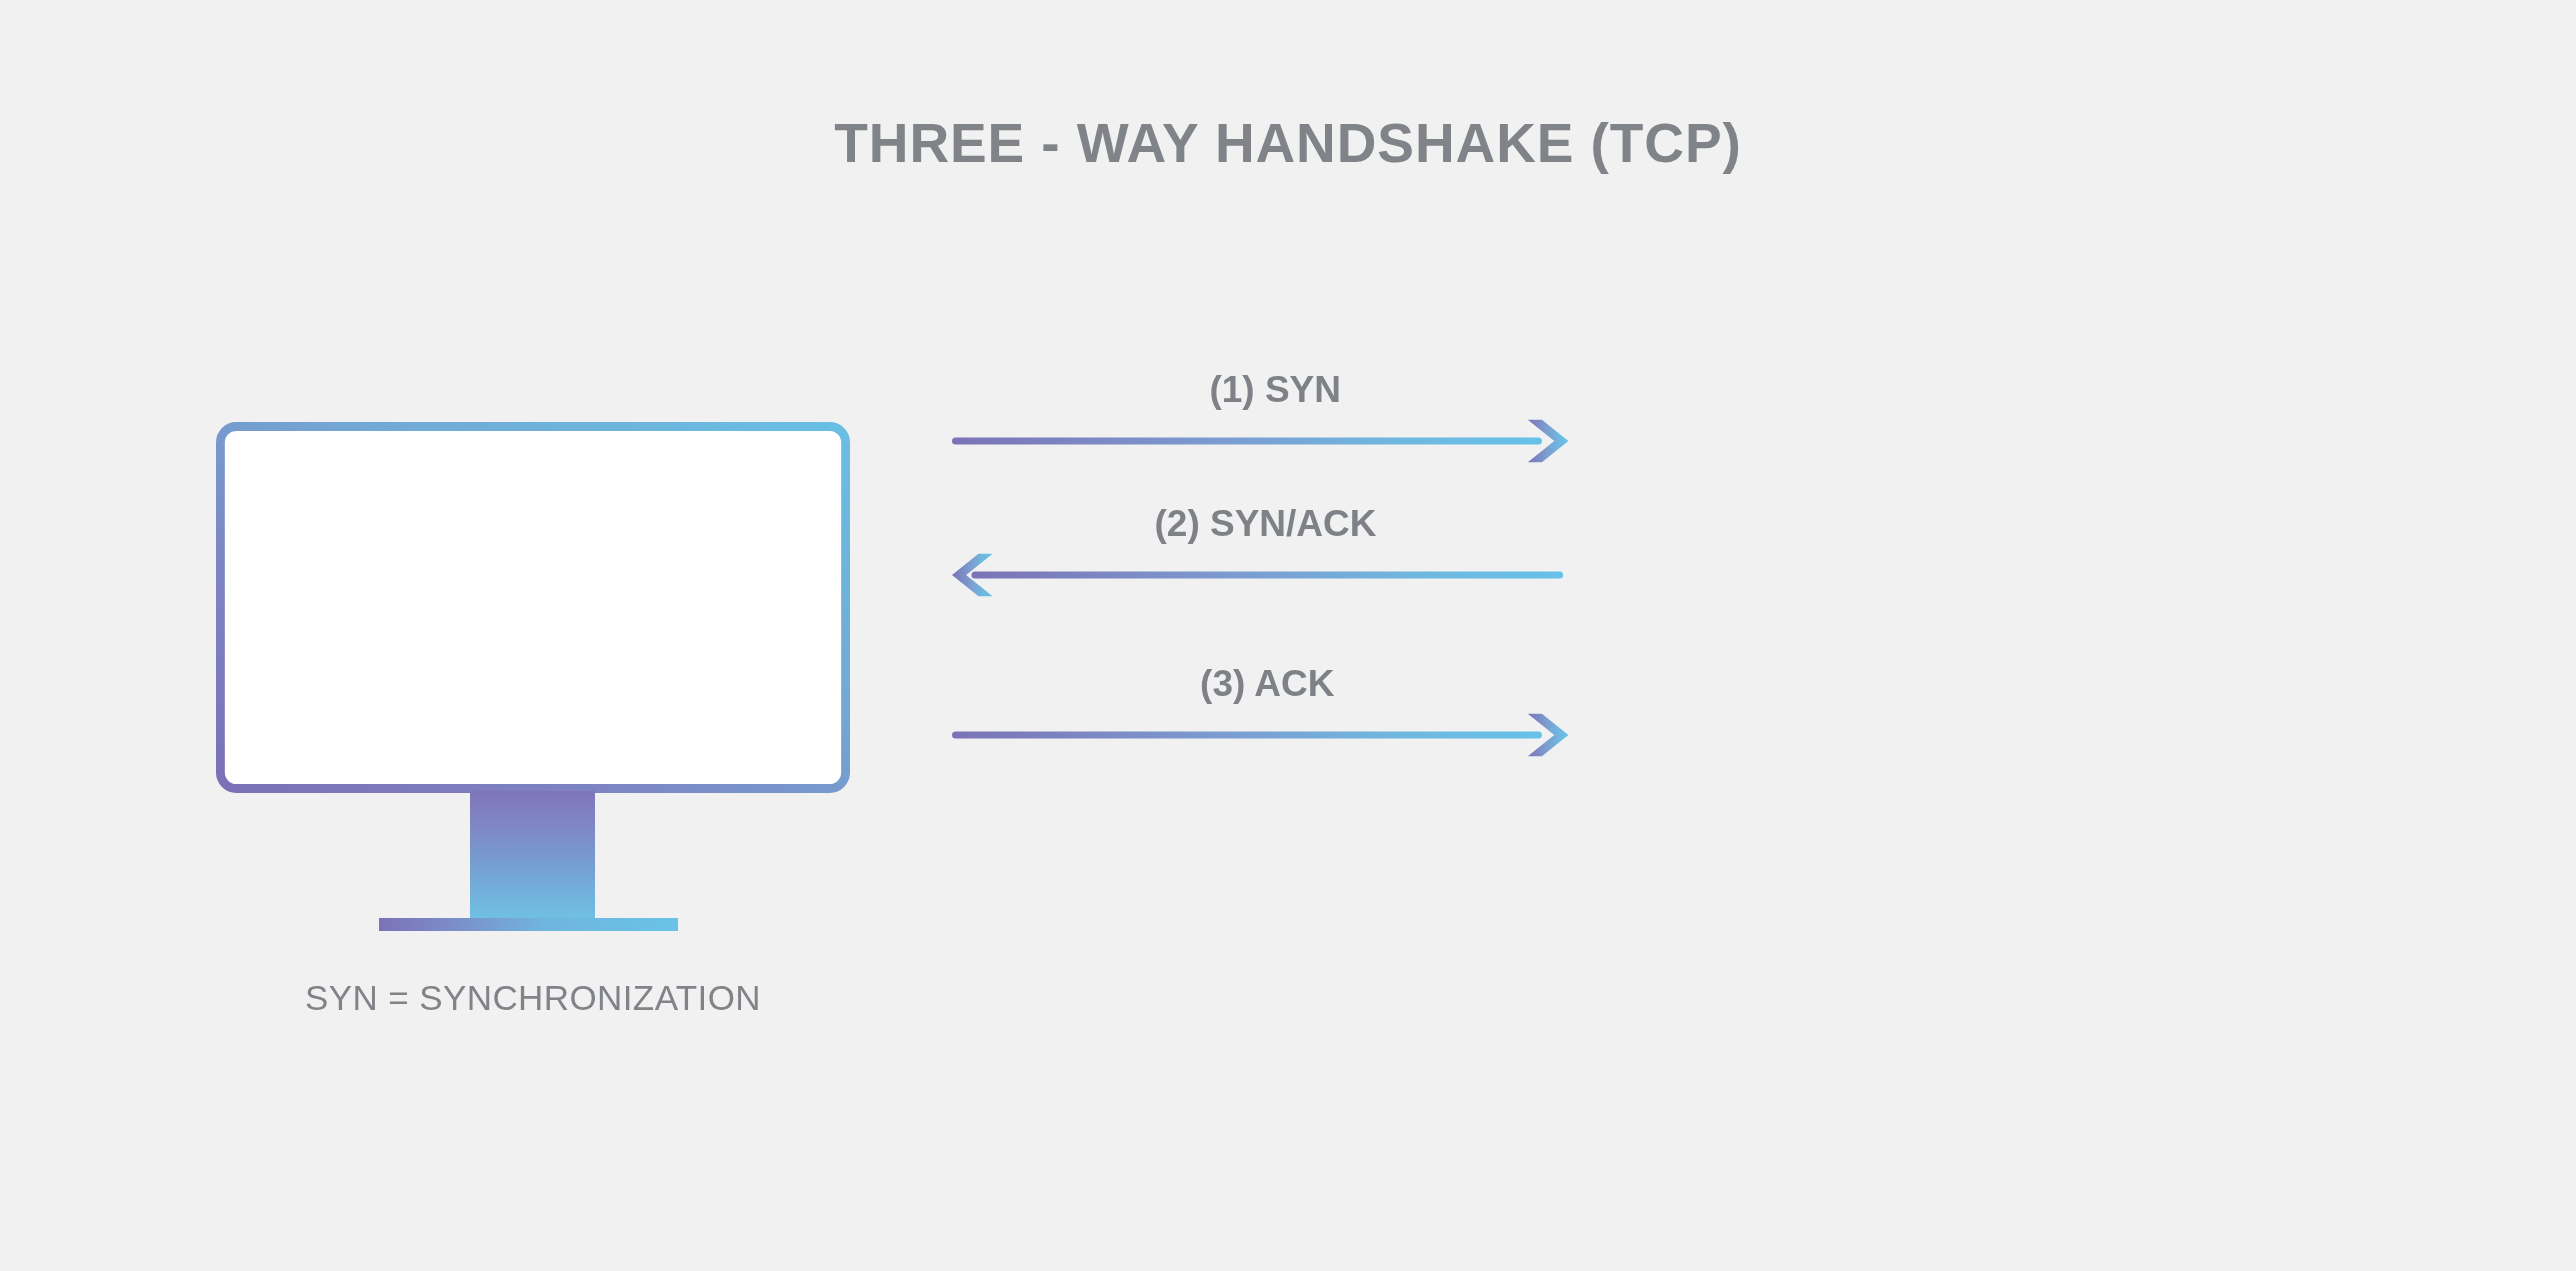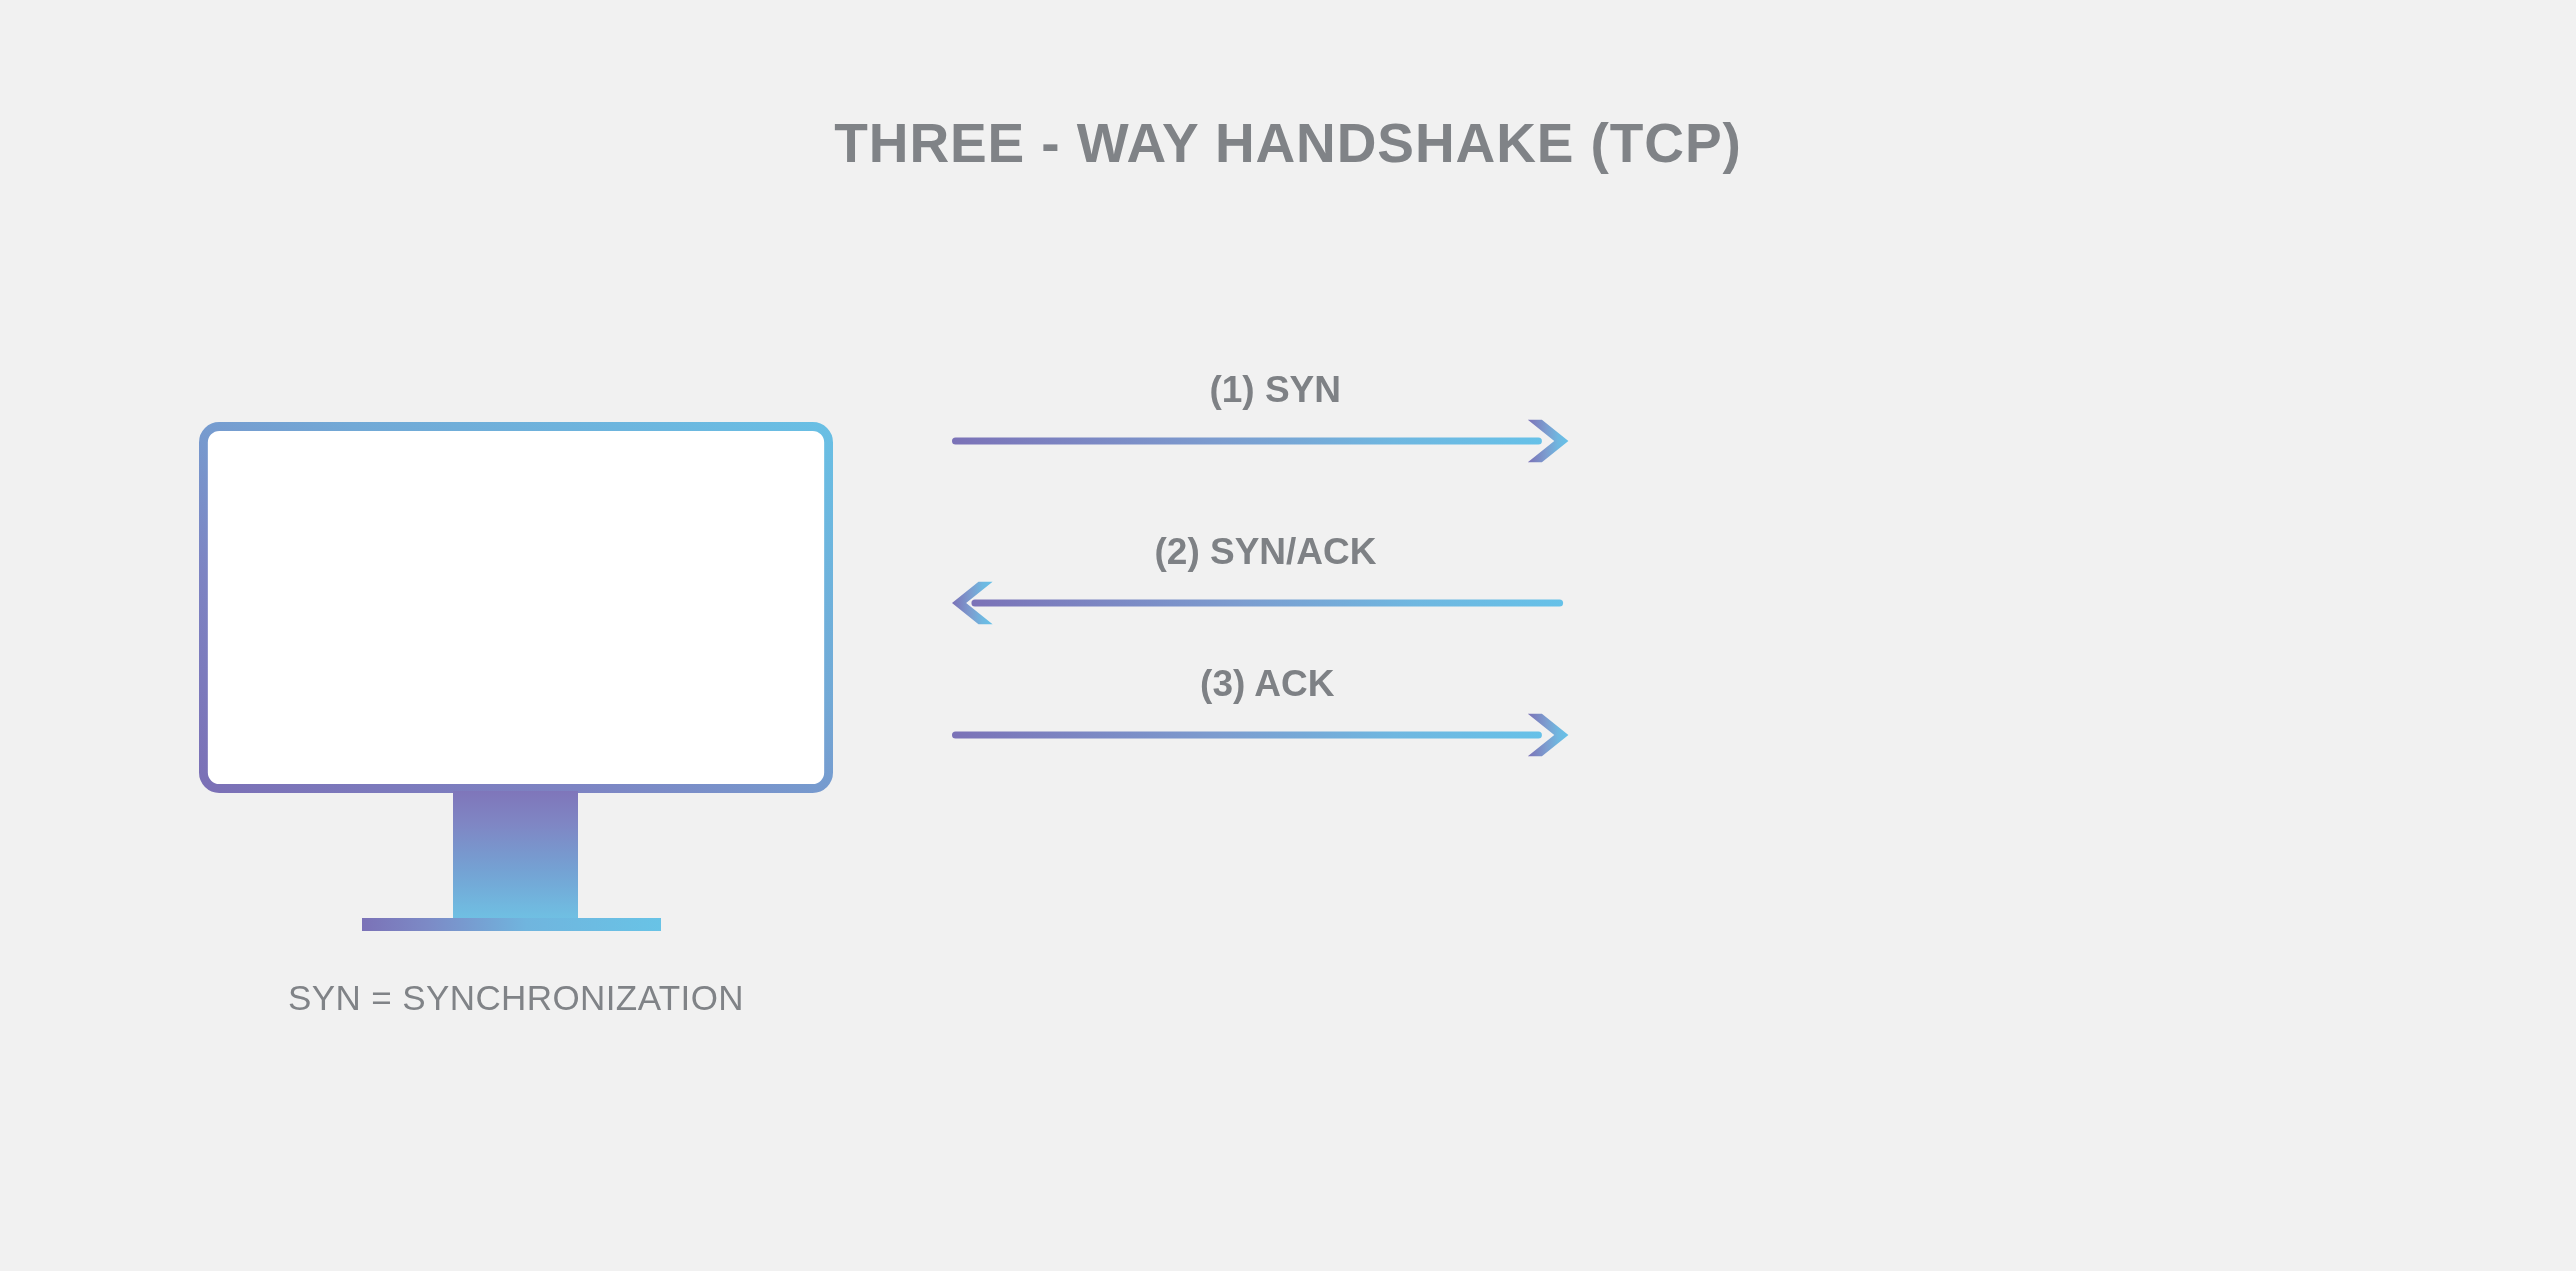--- a/index.html
+++ b/index.html
@@ -35,21 +35,21 @@
     color: #808387;
     white-space: nowrap;
   }
 
   
   .monitor {
     position: absolute;
     width: 634px;
     height: 521px;
   }
-  .monitor.left  { left: 199px;  top: 422px; }
+  .monitor.left  { left: 216px;  top: 422px; }
   .monitor.right { left: 1732px; top: 422px; }
 
   .monitor-frame {
     position: absolute;
     left: 0;
     top: 0;
     width: 634px;
     height: 371px;
   }
   .monitor-frame svg { display: block; }
@@ -86,21 +86,21 @@
   }
 
   
   .message {
     position: absolute;
     left: 952px;
     width: 627px;
     height: 97px;
   }
   .message.m1 { top: 369px; }
-  .message.m2 { top: 503px; margin-top: 28px; }
+  .message.m2 { top: 503px; }
   .message.m3 { top: 650px; margin-top: 13px; }
 
   .message-label {
     position: absolute;
     left: 0;
     top: 0;
     width: 627px;
     text-align: center;
     font-size: 37px;
     font-weight: bold;

